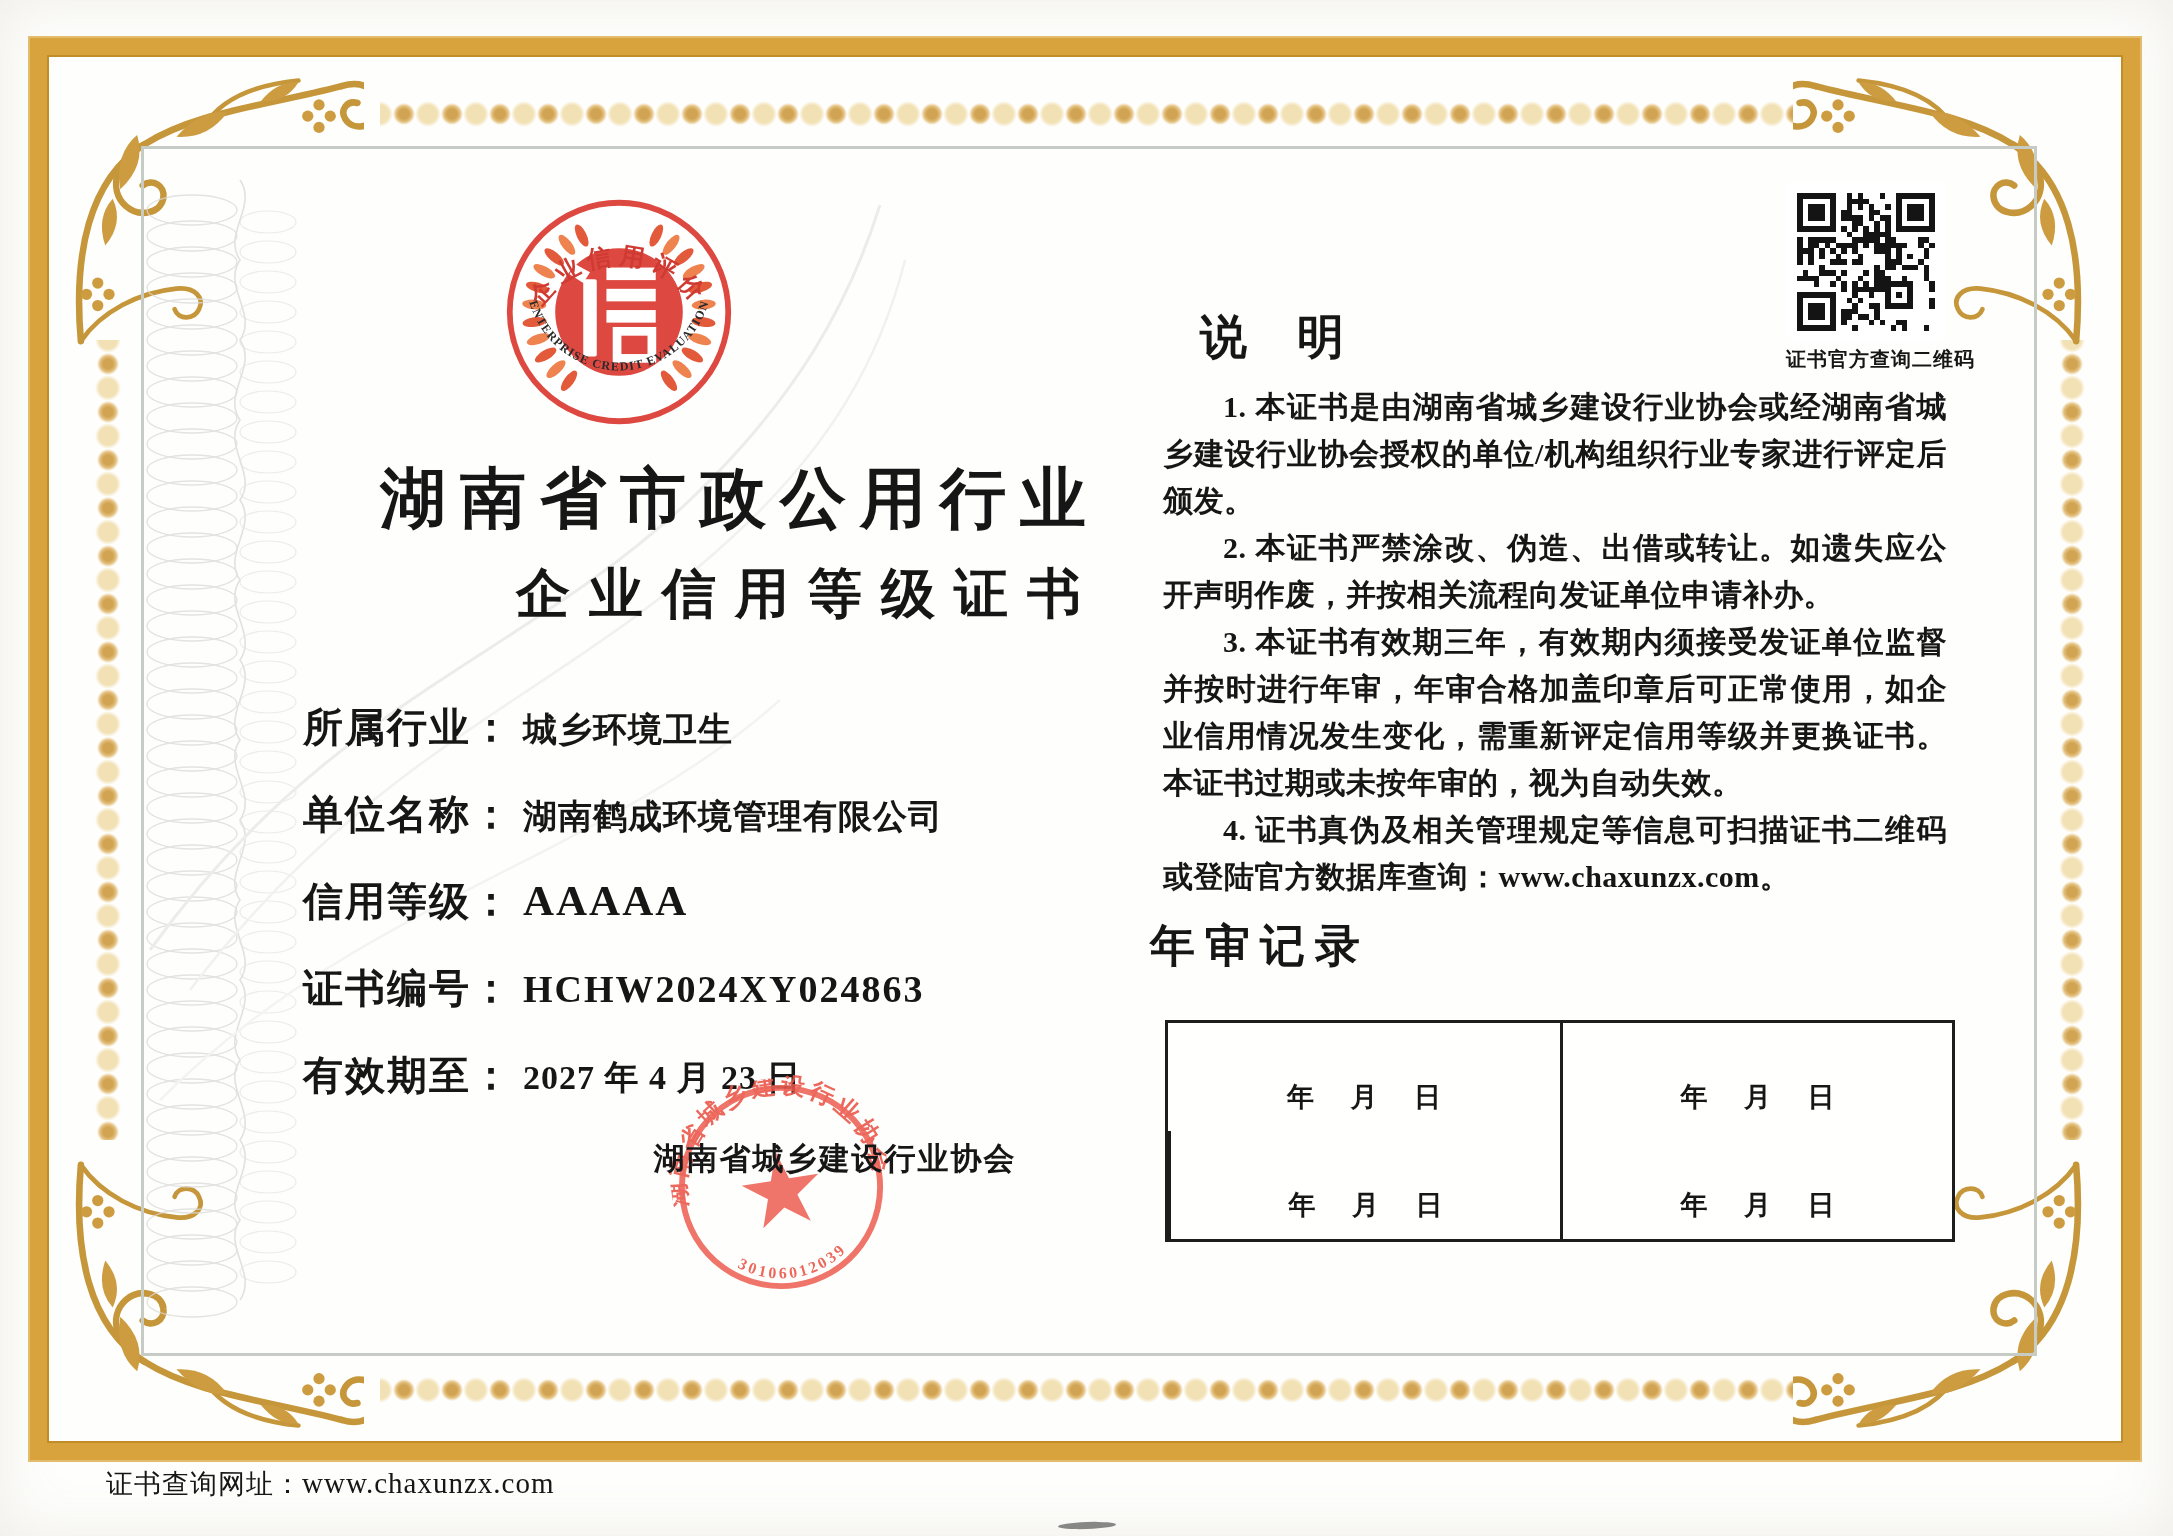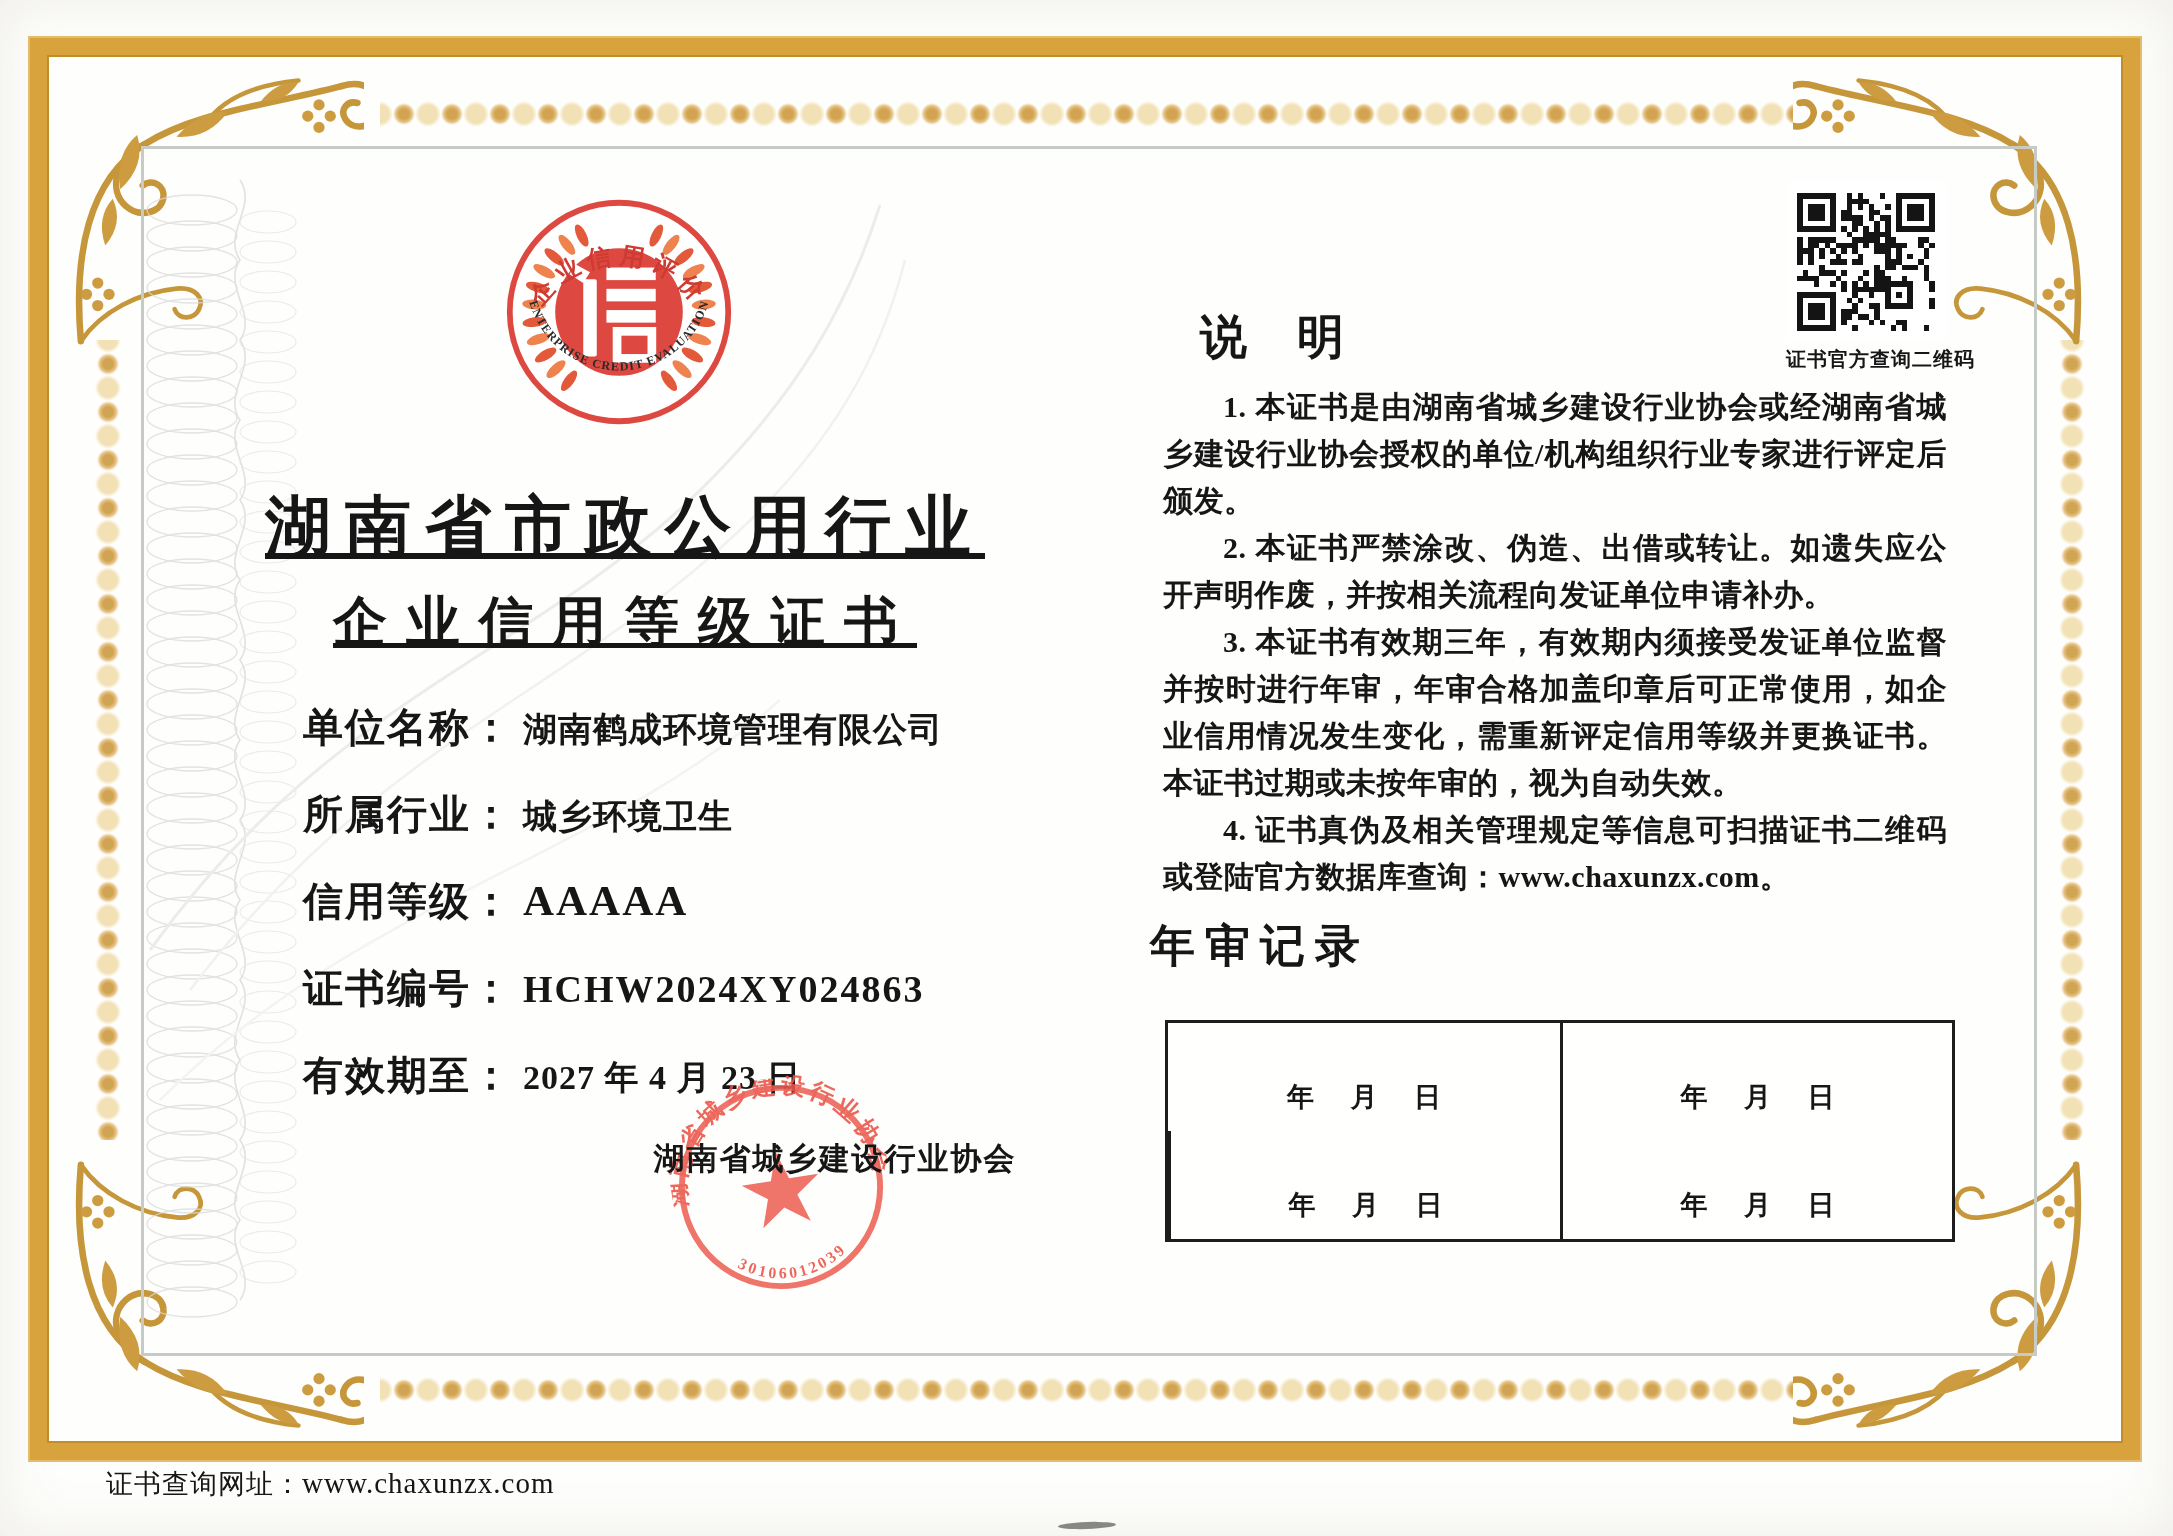--- a/index.html
+++ b/index.html
@@ -48,21 +48,21 @@
   .inner-line { position:absolute; left:141px; top:146px; width:1896px; height:1210px;
                 border:3px solid #c6cbc5; }
 
   
   .watermark { position:absolute; left:0; top:0; width:2173px; height:1536px; opacity:.75; }
 
   
   .badge { position:absolute; left:503px; top:196px; width:232px; height:232px; }
 
   
-  .title-block { position:absolute; left:150px; top:482px; width:950px; text-align:center;text-decoration:underline; }
+  .title-block { position:absolute; left:150px; top:454px; width:950px; text-align:right; }
   .title-l1 { font-size:66px; font-weight:bold; letter-spacing:14px; white-space:nowrap; }
   .title-l2 { font-size:54px; font-weight:bold; letter-spacing:19px; margin-top:14px; white-space:nowrap; }
 
   
   .fields { position:absolute; left:303px; top:700px; width:780px; }
   .field-row { display:flex; align-items:baseline; height:87px; }
   .field-label { font-size:40px; font-weight:bold; letter-spacing:2px; white-space:nowrap; }
   .field-value { font-size:34px; font-weight:bold; margin-left:10px; letter-spacing:1px; white-space:nowrap; }
   .field-value.latin { font-size:38px; font-family:"Liberation Serif",serif; letter-spacing:2px; }
 
@@ -303,26 +303,26 @@
     </text>
   </svg>
 
   <div class="title-block">
     <div class="title-l1">湖南省市政公用行业</div>
     <div class="title-l2">企业信用等级证书</div>
   </div>
 
   <div class="fields">
     <div class="field-row">
+      <span class="field-label">所属行业：</span>
+      <span class="field-value">城乡环境卫生</span>
+    </div>
+    <div class="field-row">
       <span class="field-label">单位名称：</span>
       <span class="field-value">湖南鹤成环境管理有限公司</span>
-    </div>
-    <div class="field-row">
-      <span class="field-label">所属行业：</span>
-      <span class="field-value">城乡环境卫生</span>
     </div>
     <div class="field-row">
       <span class="field-label">信用等级：</span>
       <span class="field-value latin" style="font-size:43px">AAAAA</span>
     </div>
     <div class="field-row">
       <span class="field-label">证书编号：</span>
       <span class="field-value latin">HCHW2024XY024863</span>
     </div>
     <div class="field-row">

